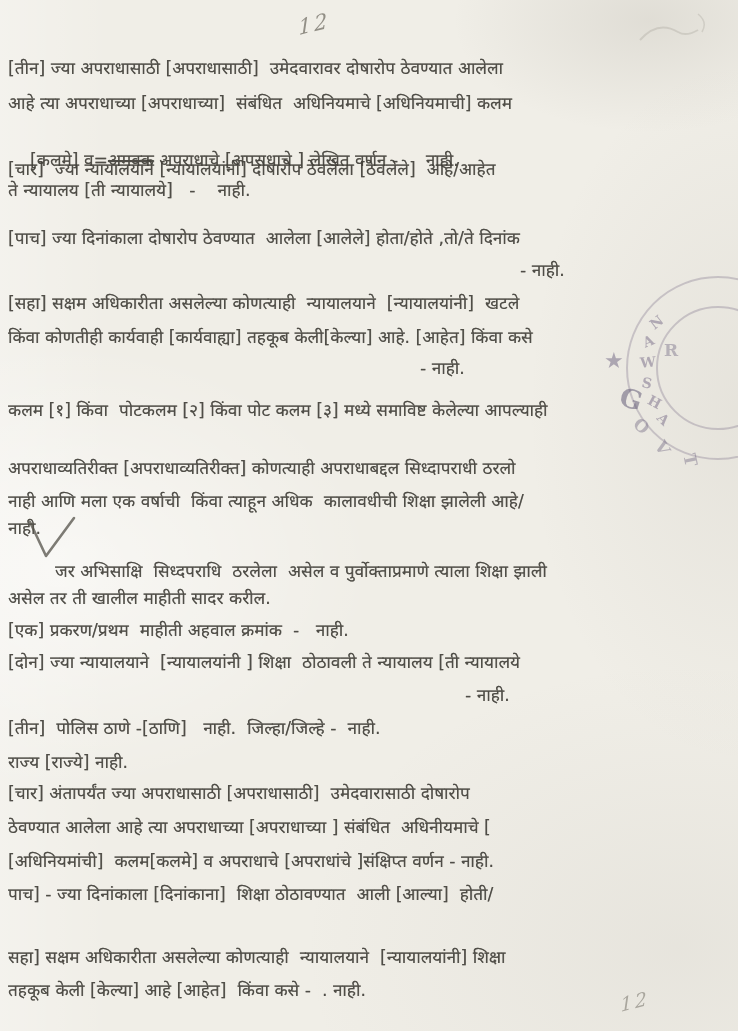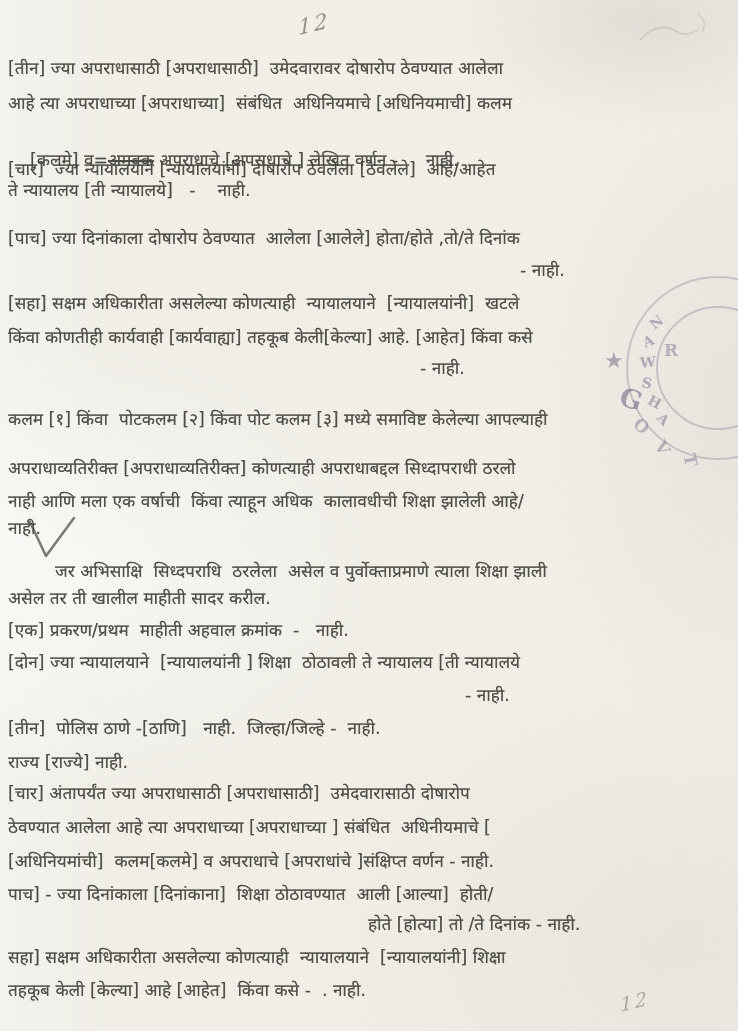--- a/index.html
+++ b/index.html
@@ -79,36 +79,35 @@
   <div class="ln" style="top:127px">
     <span>[कलमे] व=</span><span class="struck">अमक्क</span><span> अपराधाचे [अपराधाचे ] लेखित वर्णन -     नाही.</span>
   </div>
   <div class="ln" style="top:158px">[चार]  ज्या न्यायालयाने [न्यायालयांनी] दोषारोप ठेवलेला [ठेवलेले]  आहे/आहेत</div>
   <div class="ln" style="top:179px">ते न्यायालय [ती न्यायालये]   -    नाही.</div>
   <div class="ln" style="top:227px">[पाच] ज्या दिनांकाला दोषारोप ठेवण्यात  आलेला [आलेले] होता/होते ,तो/ते दिनांक</div>
   <div class="ln" style="top:259px;left:520px">- नाही.</div>
   <div class="ln" style="top:292px">[सहा] सक्षम अधिकारीता असलेल्या कोणत्याही  न्यायालयाने  [न्यायालयांनी]  खटले</div>
   <div class="ln" style="top:326px">किंवा कोणतीही कार्यवाही [कार्यवाह्या] तहकूब केली[केल्या] आहे. [आहेत] किंवा कसे</div>
   <div class="ln" style="top:357px;left:420px">- नाही.</div>
-  <div class="ln" style="top:408px">कलम [१] किंवा  पोटकलम [२] किंवा पोट कलम [३] मध्ये समाविष्ट केलेल्या आपल्याही</div>
+  <div class="ln" style="top:399px">कलम [१] किंवा  पोटकलम [२] किंवा पोट कलम [३] मध्ये समाविष्ट केलेल्या आपल्याही</div>
   <div class="ln" style="top:457px">अपराधाव्यतिरीक्त [अपराधाव्यतिरीक्त] कोणत्याही अपराधाबद्दल सिध्दापराधी ठरलो</div>
   <div class="ln" style="top:490px">नाही आणि मला एक वर्षाची  किंवा त्याहून अधिक  कालावधीची शिक्षा झालेली आहे/</div>
   <div class="ln" style="top:517px">नाही.</div>
   <div class="ln" style="top:560px;left:55px">जर अभिसाक्षि  सिध्दपराधि  ठरलेला  असेल व पुर्वोक्ताप्रमाणे त्याला शिक्षा झाली</div>
   <div class="ln" style="top:587px">असेल तर ती खालील माहीती सादर करील.</div>
   <div class="ln" style="top:619px">[एक] प्रकरण/प्रथम  माहीती अहवाल क्रमांक  -   नाही.</div>
   <div class="ln" style="top:651px">[दोन] ज्या न्यायालयाने  [न्यायालयांनी ] शिक्षा  ठोठावली ते न्यायालय [ती न्यायालये</div>
   <div class="ln" style="top:684px;left:465px">- नाही.</div>
   <div class="ln" style="top:717px">[तीन]  पोलिस ठाणे -[ठाणि]   नाही.  जिल्हा/जिल्हे -  नाही.</div>
   <div class="ln" style="top:751px">राज्य [राज्ये] नाही.</div>
   <div class="ln" style="top:782px">[चार] अंतापर्यंत ज्या अपराधासाठी [अपराधासाठी]  उमेदवारासाठी दोषारोप</div>
   <div class="ln" style="top:816px">ठेवण्यात आलेला आहे त्या अपराधाच्या [अपराधाच्या ] संबंधित  अधिनीयमाचे [</div>
   <div class="ln" style="top:850px">[अधिनियमांची]  कलम[कलमे] व अपराधाचे [अपराधांचे ]संक्षिप्त वर्णन - नाही.</div>
   <div class="ln" style="top:883px">पाच] - ज्या दिनांकाला [दिनांकाना]  शिक्षा ठोठावण्यात  आली [आल्या]  होती/</div>
-  <div class="ln" style="top:913px;left:368px">होते [होत्या] तो /ते दिनांक - नाही.</div>
   <div class="ln" style="top:946px">सहा] सक्षम अधिकारीता असलेल्या कोणत्याही  न्यायालयाने  [न्यायालयांनी] शिक्षा</div>
   <div class="ln" style="top:979px">तहकूब केली [केल्या] आहे [आहेत]  किंवा कसे -  . नाही.</div>
 
   <svg class="checkmark-svg" width="56" height="52">
     <path d="M8 10 L24 44 L52 6" stroke="#55524a" stroke-width="2.6" fill="none" stroke-linecap="round" stroke-linejoin="round"></path>
   </svg>
 
   <div>
     <div class="stamp-ring outer"></div>
     <div class="stamp-ring inner"></div>

